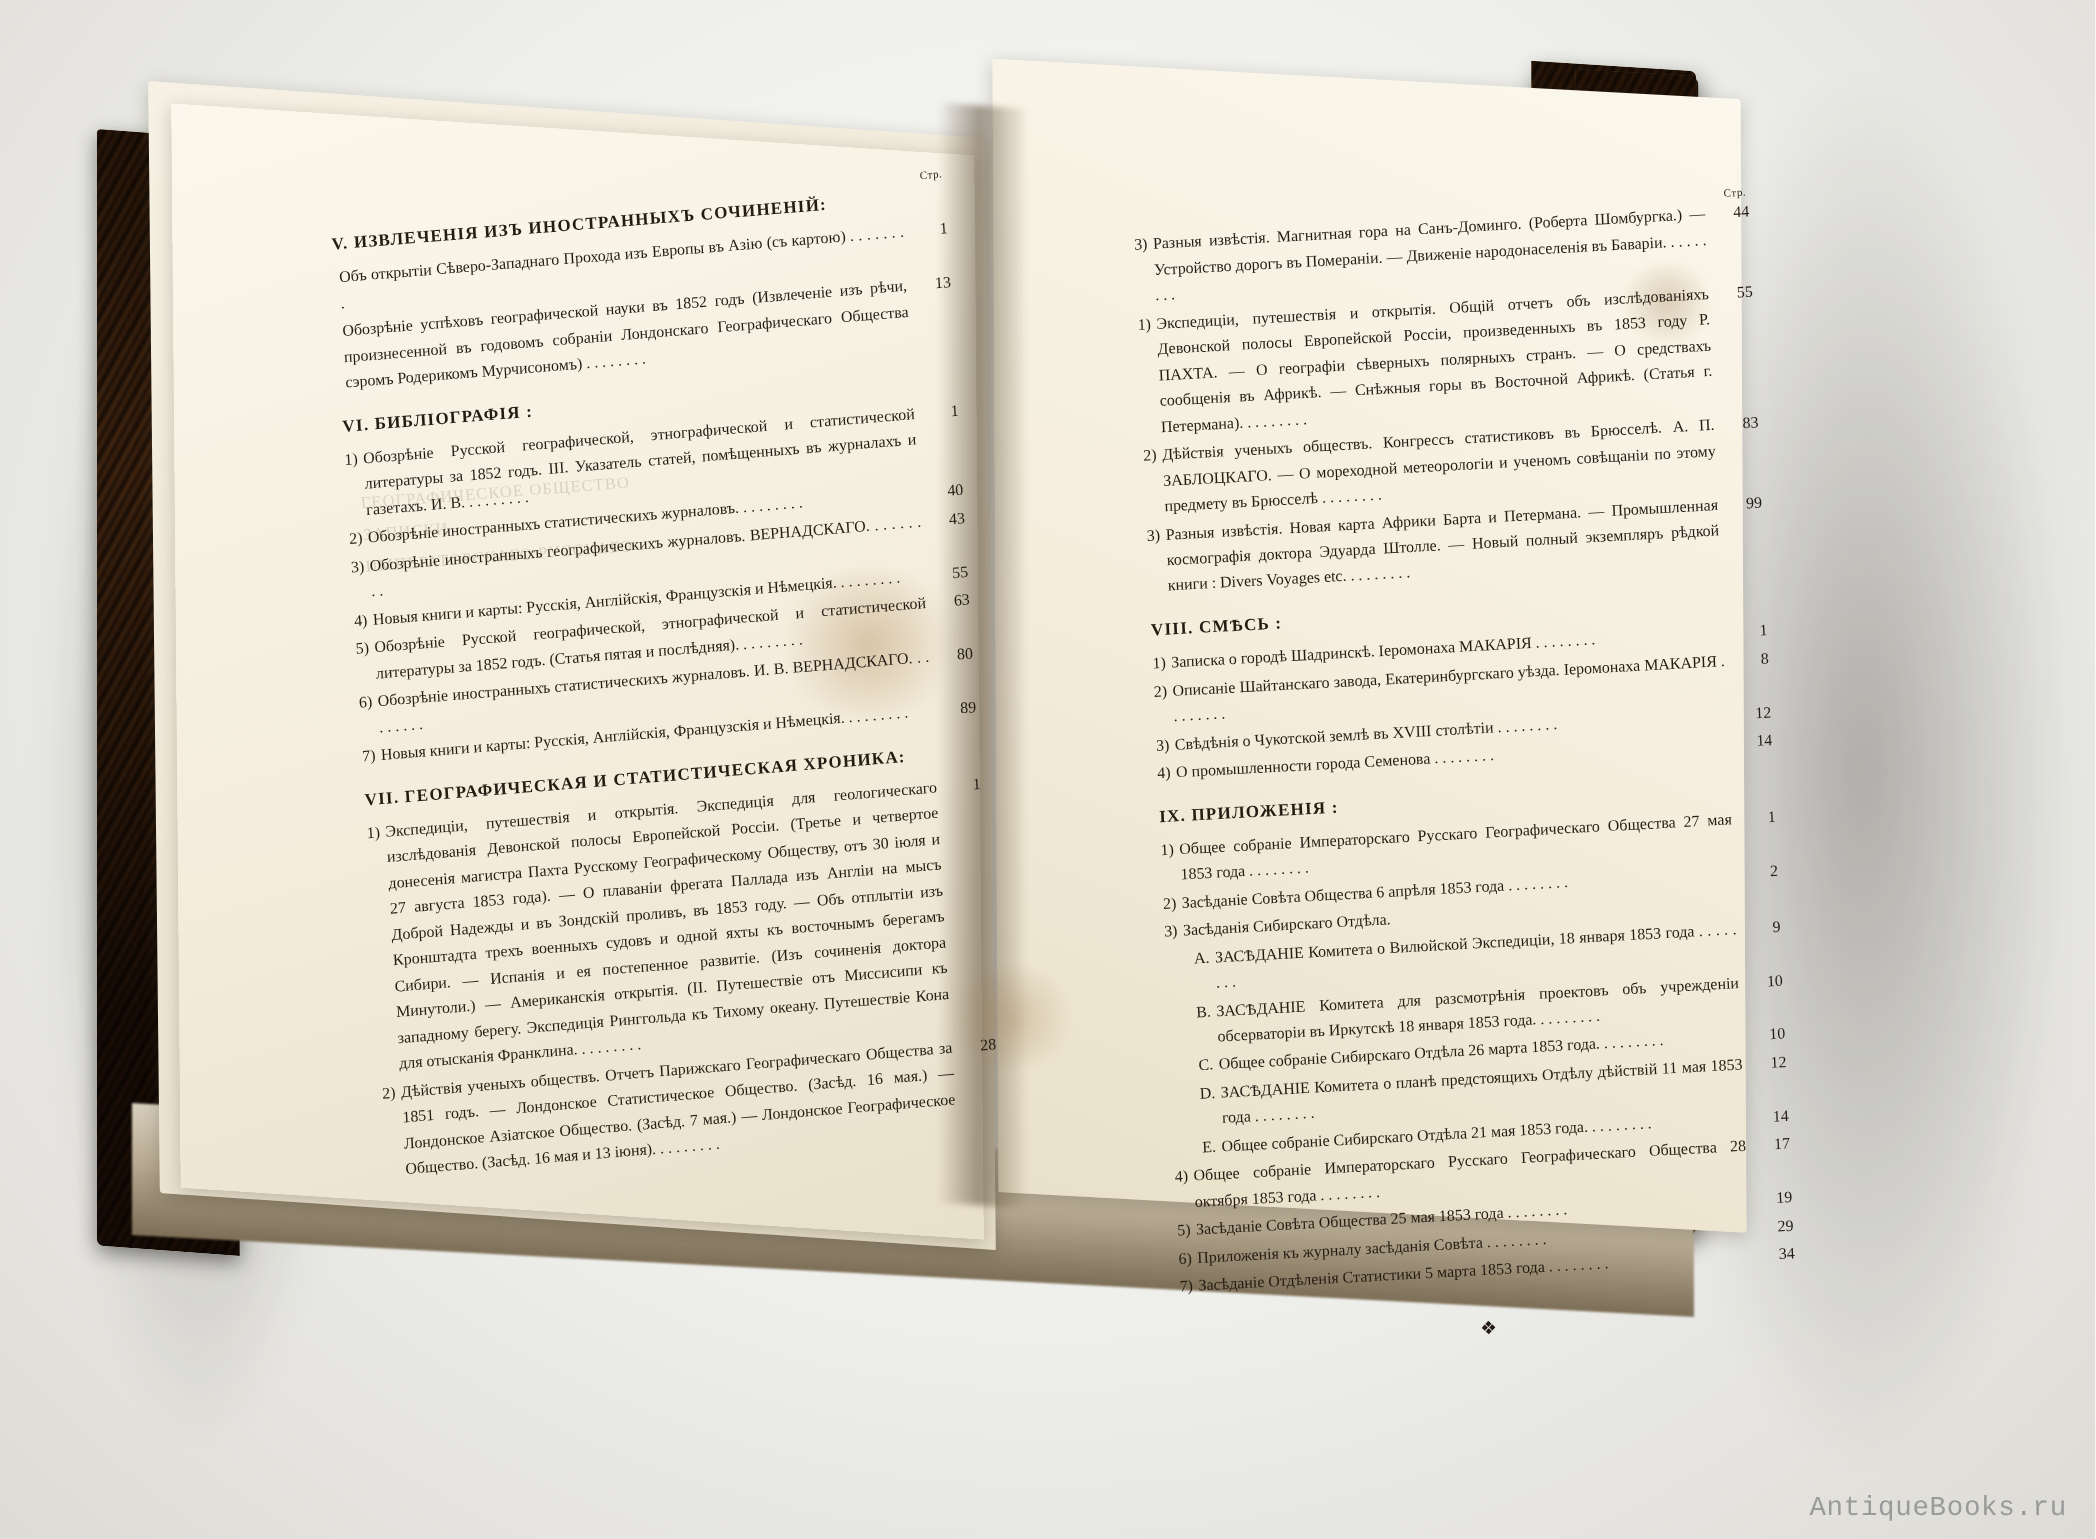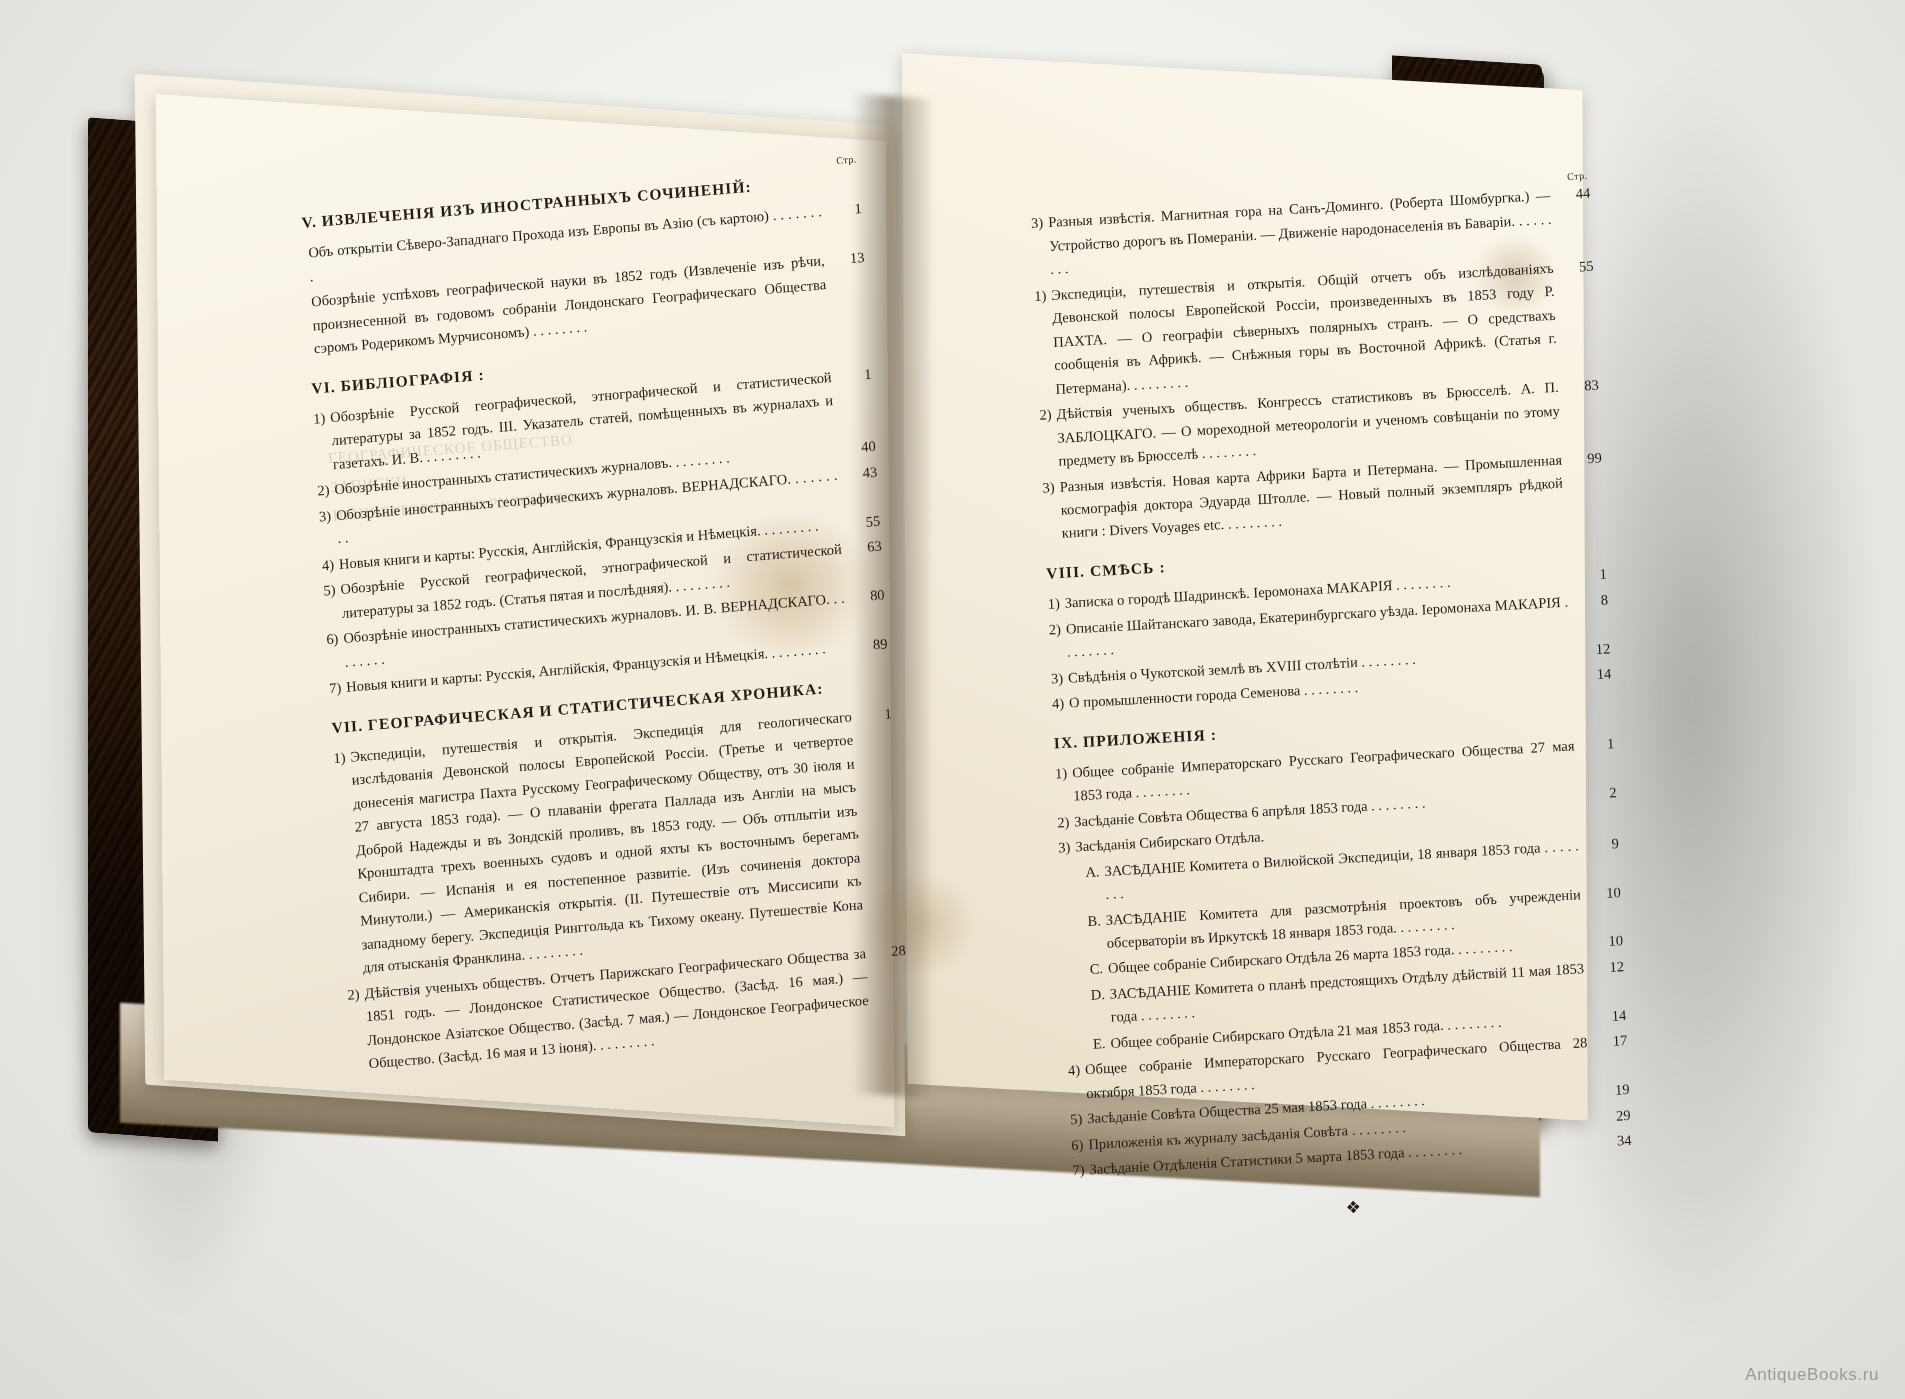--- a/index.html
+++ b/index.html
@@ -176,22 +176,22 @@
     margin: 26px auto 0 auto;
     width: 130px;
     text-align: center;
     font-size: 17px;
     letter-spacing: 2px;
   }
   
   .watermark {
     position: absolute;
     right: 26px; bottom: 14px;
-    font-family: Liberation Sans, sans-serif;
-    font-size: 17px;
+    font-family: Liberation Mono, monospace;
+    font-size: 25px;
     color: #9a9a9a;
     letter-spacing: .6px;
   }
   
   .showthrough {
     position: absolute;
     left: 330px; top: 430px;
     width: 520px;
     transform: rotate(-4.4deg);
     opacity: .18;

